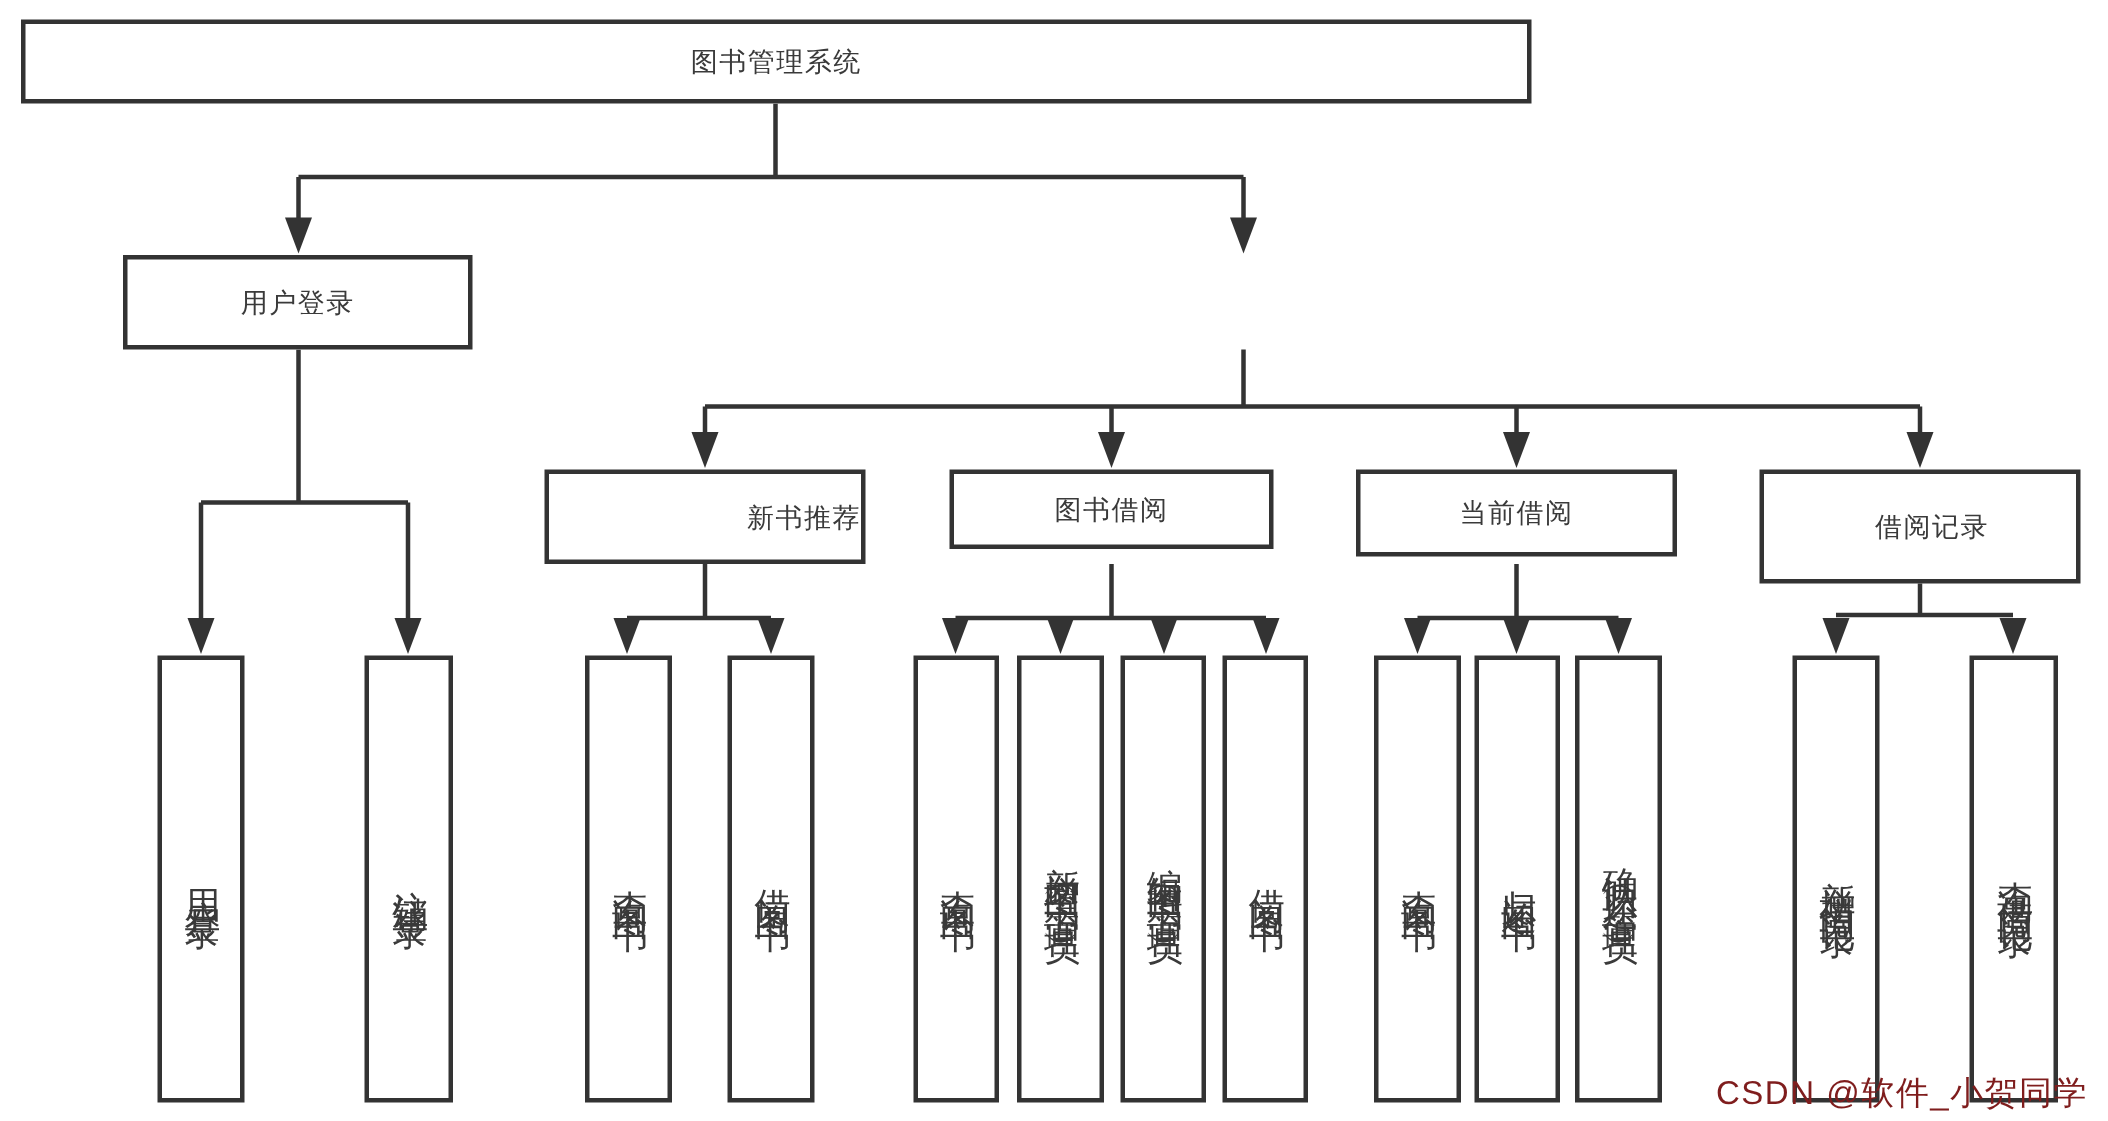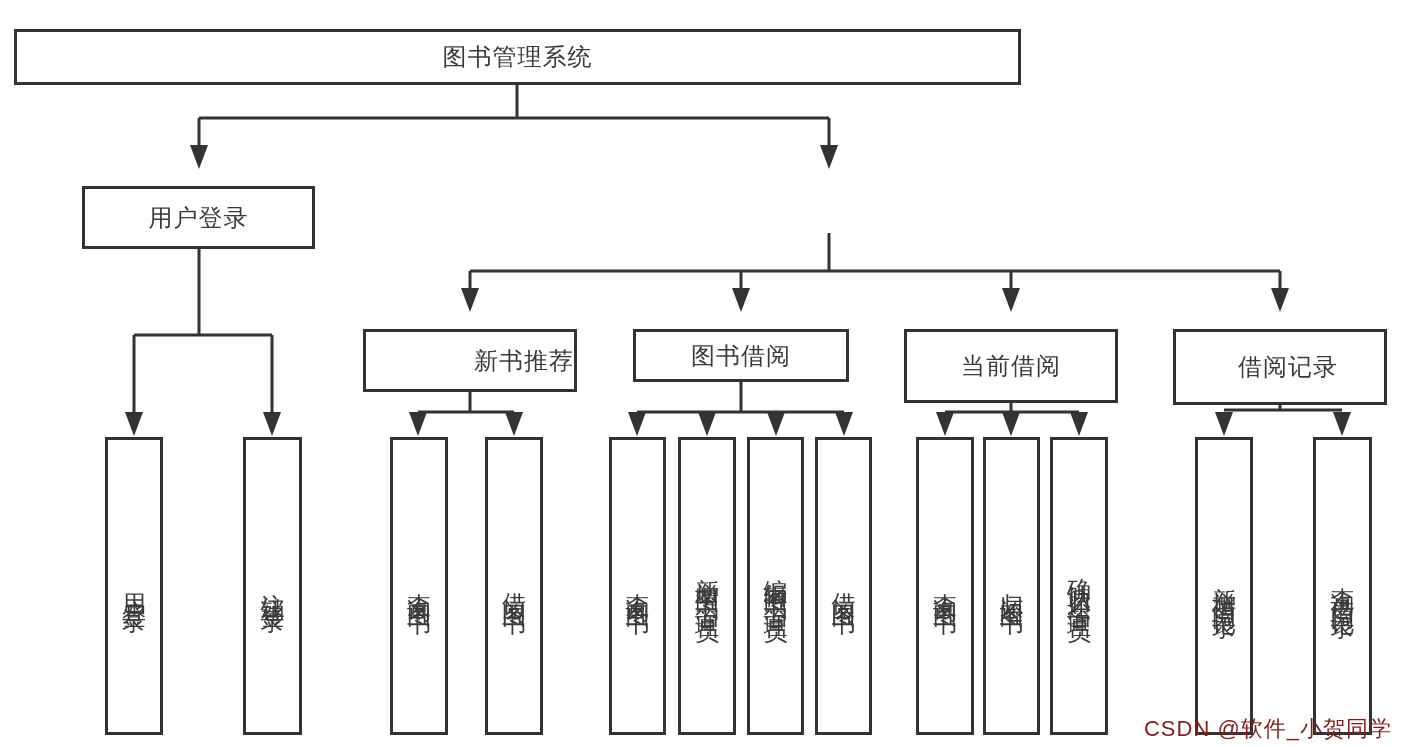--- a/index.html
+++ b/index.html
@@ -24,24 +24,23 @@
   }
   .node {
     position: absolute;
     box-sizing: border-box;
     border: 3px solid #333333;
     background: #ffffff;
     display: flex;
     align-items: center;
     justify-content: center;
     color: #3a3a3a;
-    font-size: 24px;
+    font-size: 18px;
     letter-spacing: 1px;
     z-index: 2;
-    margin-top: 16px;
   }
   .leaf {
     position: absolute;
     box-sizing: border-box;
     border: 3px solid #333333;
     background: #ffffff;
     top: 437px;
     height: 298px;
     display: flex;
     align-items: center;
@@ -124,21 +123,21 @@
   <div class="node" style="left:82px; top:170px; width:233px; height:63px;">
     <span>用户登录</span>
   </div>
 
   <div class="node" style="left:363px; top:313px; width:214px; height:63px;justify-content:flex-end;">
     <span>新书推荐</span>
   </div>
   <div class="node" style="left:633px; top:313px; width:216px; height:53px;">
     <span>图书借阅</span>
   </div>
-  <div class="node" style="left:904px; top:313px; width:214px; height:74px;">
+  <div class="node" style="left:904px; top:313px; width:214px; height:58px;">
     <span>当前借阅</span>
   </div>
   <div class="node" style="left:1173px; top:313px; width:214px; height:76px;padding-left:16px;">
     <span>借阅记录</span>
   </div>
 
   <div class="leaf" style="left:105px; width:58px;">
     <span class="vtext">用户登录</span>
   </div>
   <div class="leaf" style="left:243px; width:59px;">

